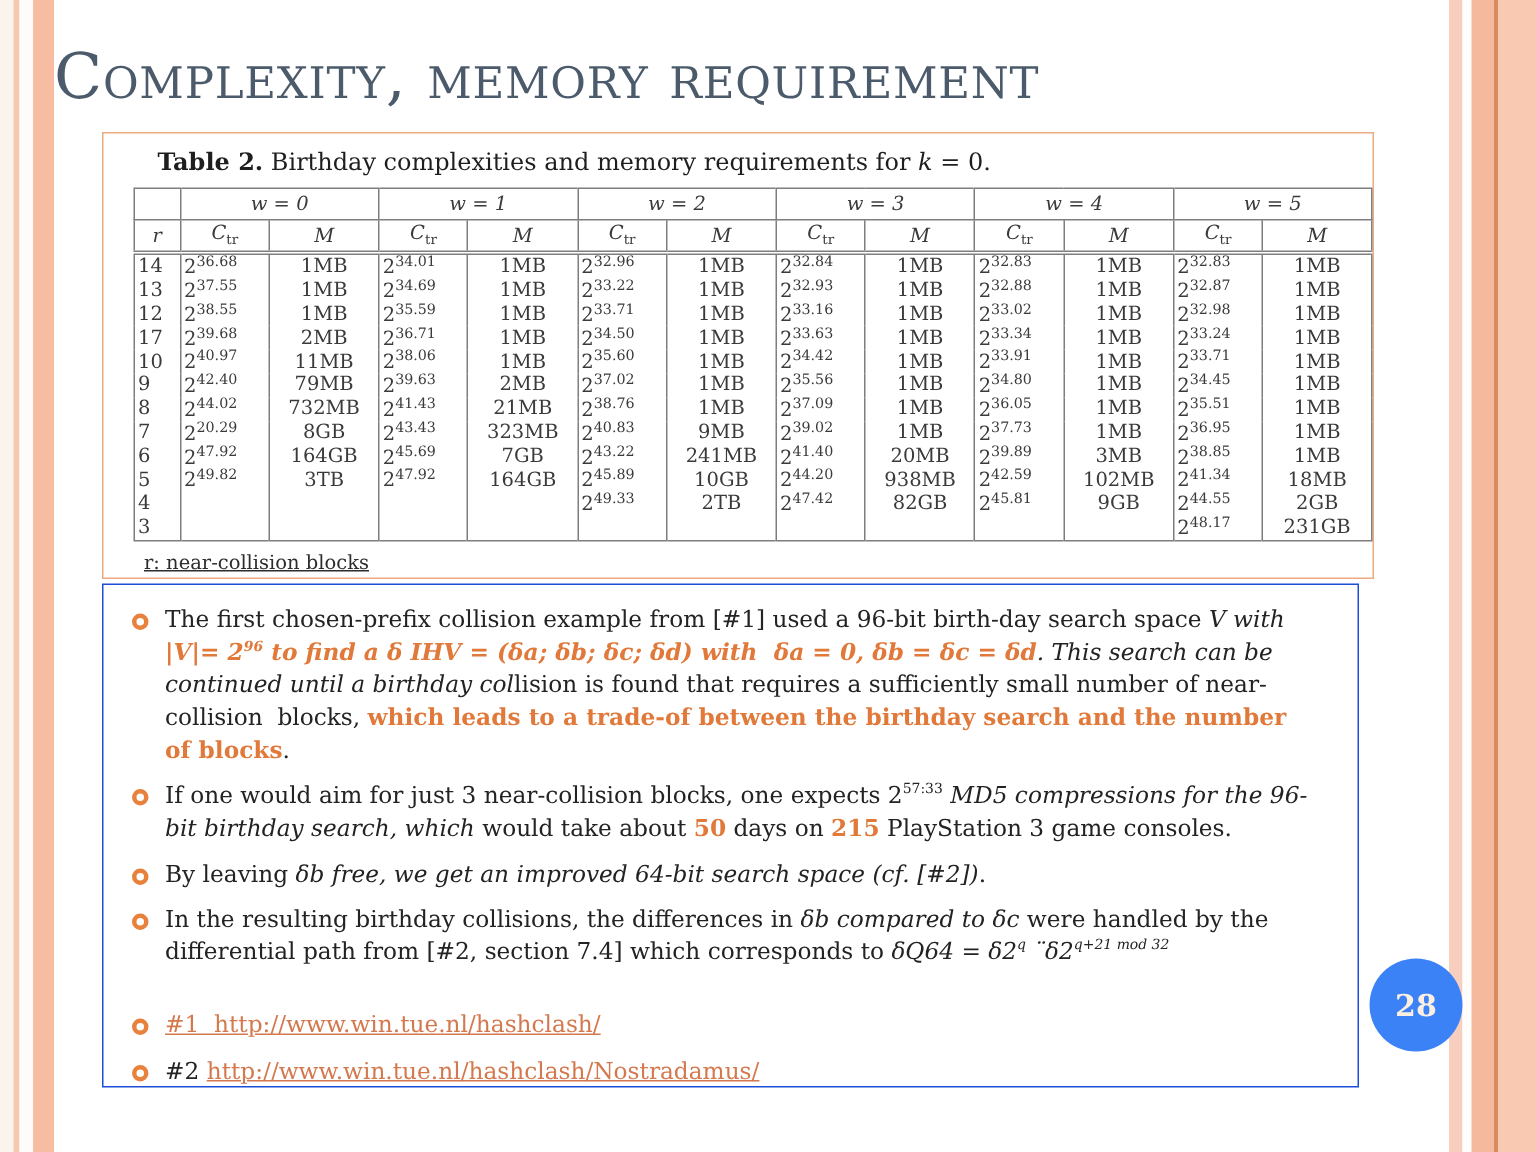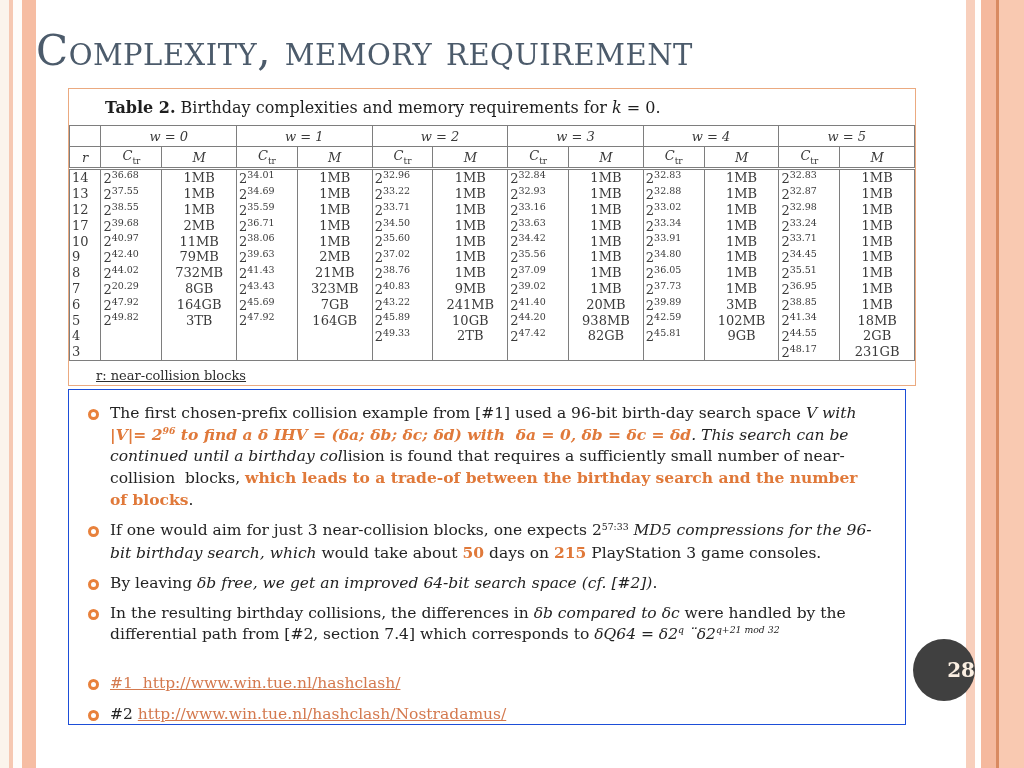--- a/index.html
+++ b/index.html
@@ -24,21 +24,21 @@
     color:#4C5B6B; letter-spacing:0.5px; white-space:nowrap;
   }
 
   .table-box {
     position:absolute; left:68px; top:88px; width:848px; height:298px;
     border:1px solid #EBAA80; background:#FFFFFF; box-sizing:border-box;
   }
   .tbl-caption { margin:9px 0 8px 36px; font-size:16px; color:#1E1E1E; }
   .tbl-caption i { font-style:italic; }
 
-  table.cx { border-collapse:collapse; table-layout:fixed;
+  table.cx { border-collapse:collapse; margin-left:20px; table-layout:fixed;
              border:1.5px solid #7E7E7E;padding-left:16px; }
   table.cx th, table.cx td {
     border-left:1px solid #7E7E7E; border-right:1px solid #7E7E7E;
     font-size:13px; color:#3A3A3A; font-weight:normal; padding:0 2px;
   }
   table.cx thead tr.h1 th { border-bottom:1px solid #7E7E7E; height:20px;
     font-style:italic; text-align:center; }
   table.cx thead tr.h2 th { border-bottom:3px double #7E7E7E; height:20px;
     font-style:italic; text-align:center; }
   table.cx thead i { font-style:italic; }
@@ -64,22 +64,22 @@
   .seg-n  {}
   .seg-i  { font-style:italic; }
   .seg-oi { font-style:italic; color:#E0793A; font-weight:bold; }
   .seg-ob { color:#E0793A; font-weight:bold; }
   .seg-link { color:#D4794E; text-decoration:underline; cursor:pointer; }
   .links { margin-top:28px; }
   .links .bullet { margin-bottom:10px; }
 
   .page-circle {
     position:absolute; left:913px; top:639px; width:62px; height:62px;
-    border-radius:50%; background:#404040; color:#FBEFE2; z-index:5;
-    display:flex; align-items:center; justify-content:flex-end;
+    border-radius:50%; background:#3b82f6; color:#FBEFE2; z-index:5;
+    display:flex; align-items:center; justify-content:center;
     font-size:20px; font-weight:bold;
   }
 </style>
 </head>
 <body>
 
 <div class="stripe" id="ls1"></div>
 <div class="stripe" id="ls2"></div>
 <div class="stripe" id="ls3"></div>
 <div class="stripe" id="ls4"></div>

